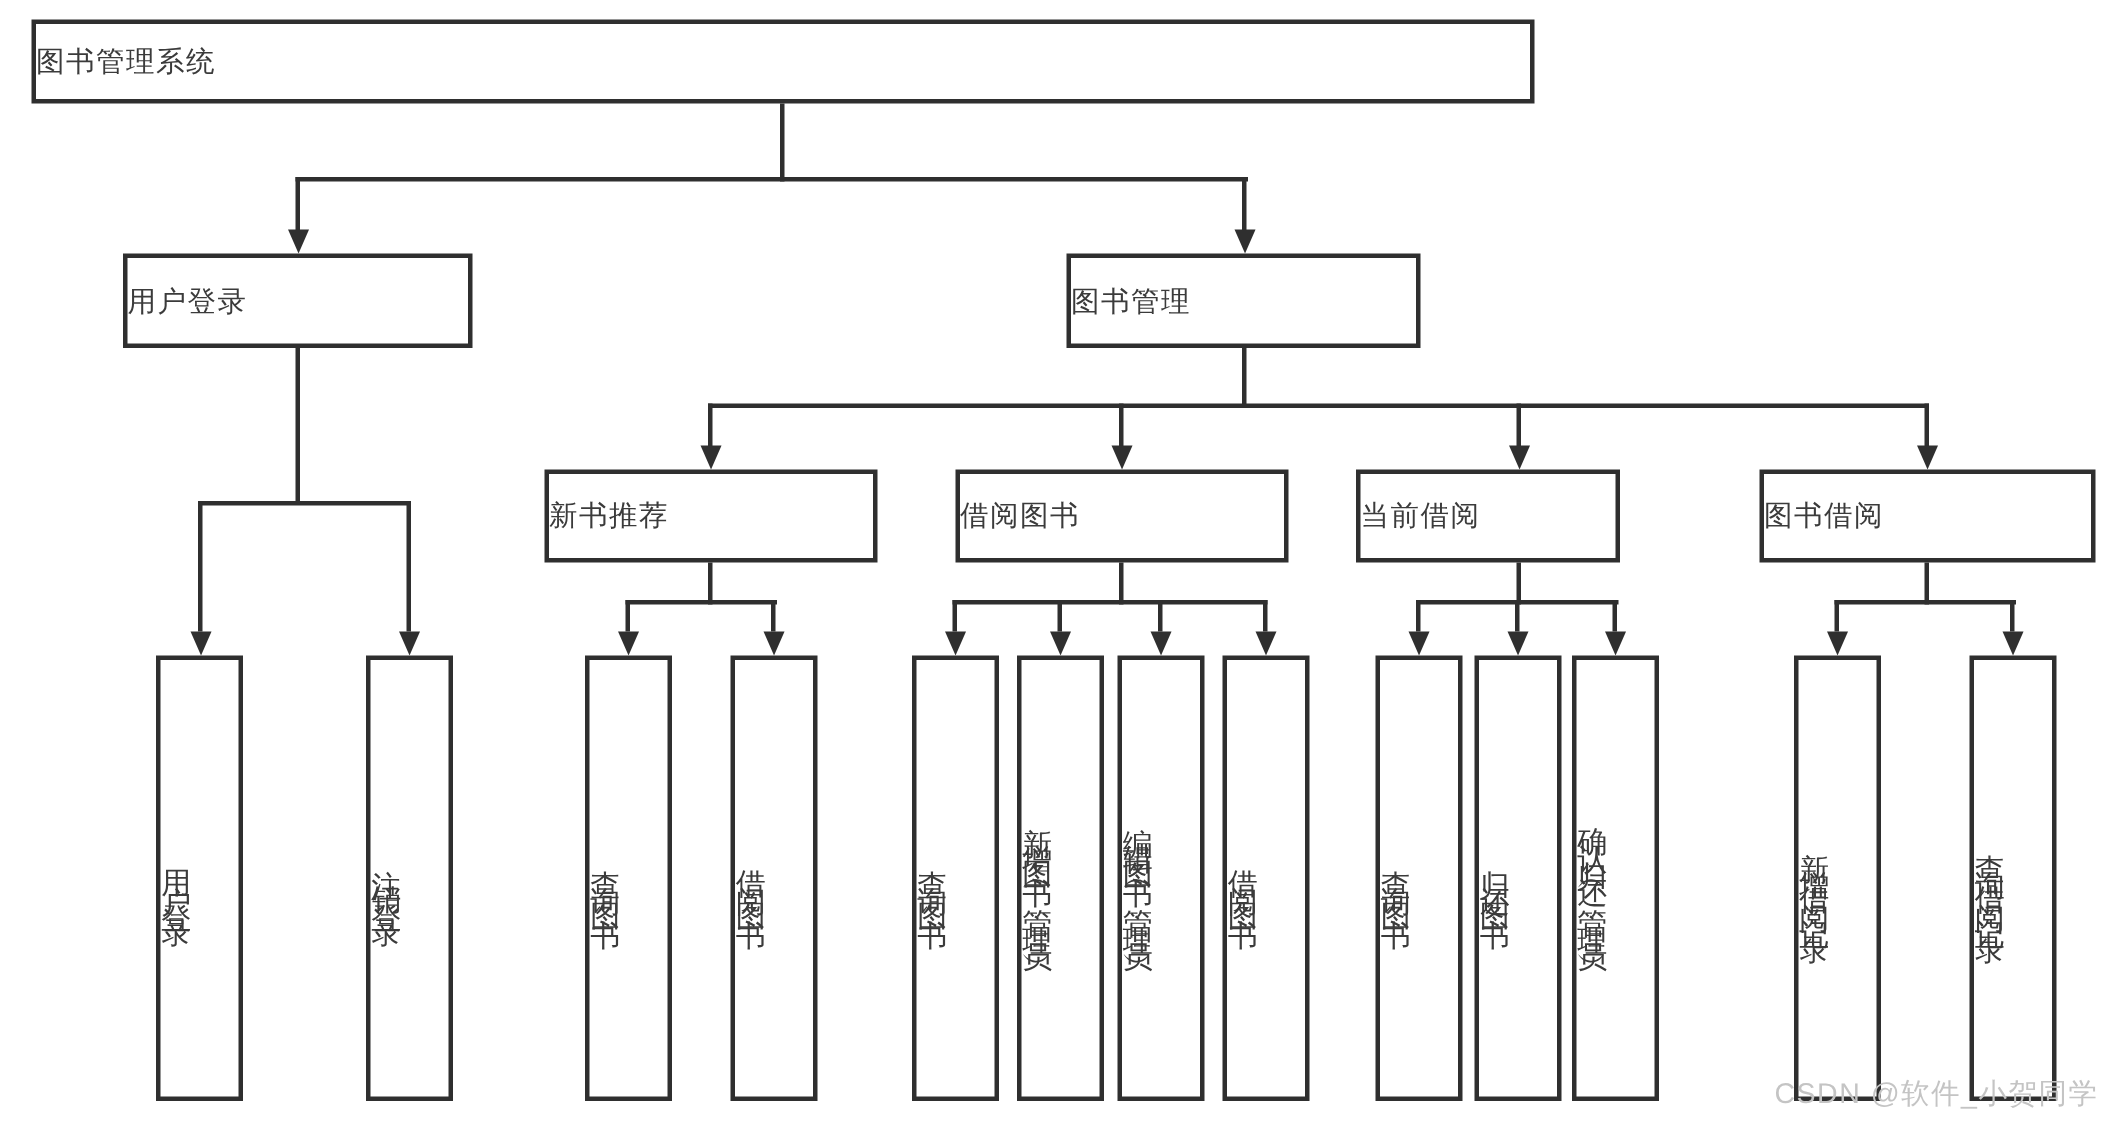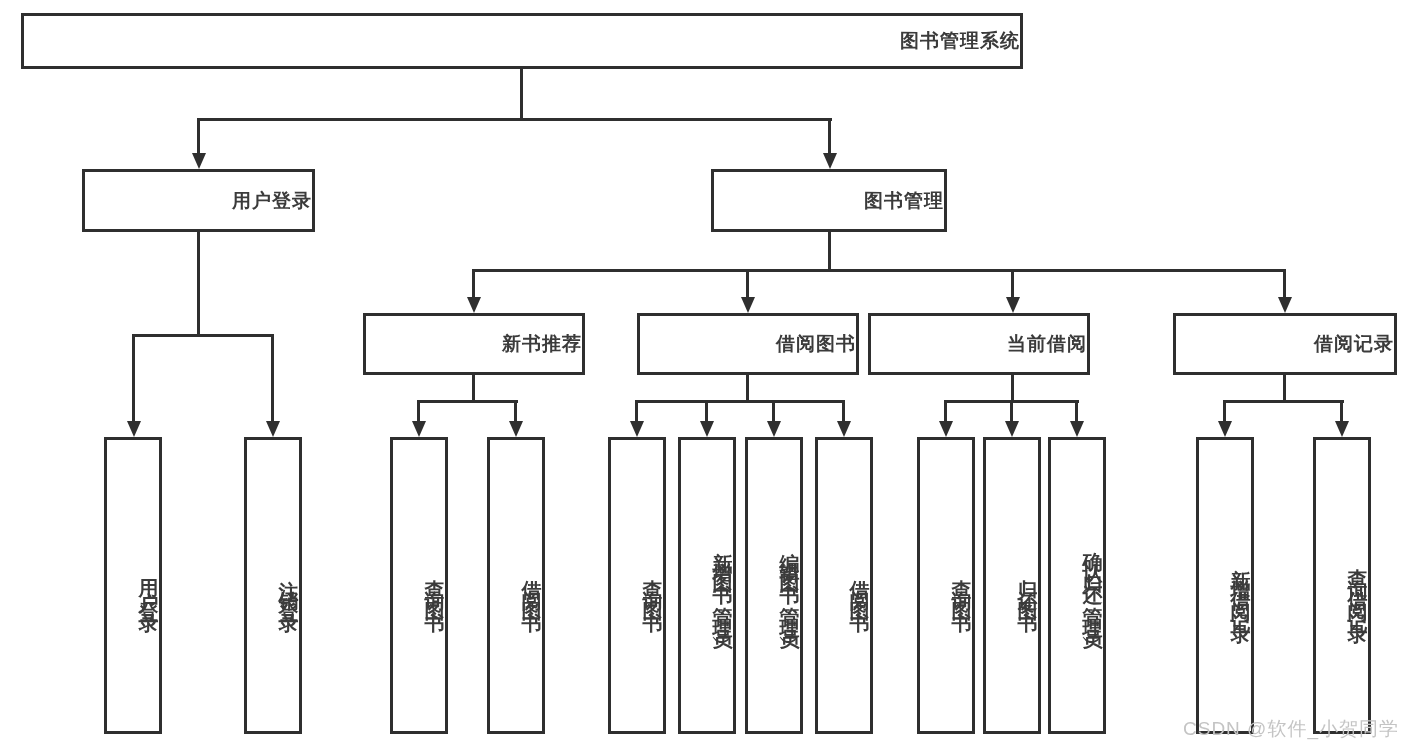--- a/index.html
+++ b/index.html
@@ -17,23 +17,22 @@
     font-family: "Liberation Sans", "DejaVu Sans", sans-serif;
     overflow: hidden;
   }
   .box {
     position: absolute;
     box-sizing: border-box;
     border: 3px solid var(--line);
     background: #ffffff;
     display: flex;
     align-items: center;
-    justify-content: flex-end;
+    justify-content: flex-start;
     color: var(--text);
-    font-weight: bold;
   }
   .hbox { font-size: 19px; letter-spacing: 1px; }
   .vbox { font-size: 20px; }
   .vtext {
     writing-mode: vertical-rl;
     text-orientation: mixed;
     letter-spacing: 11px;
     line-height: 1;
     white-space: nowrap;
   }
@@ -71,25 +70,25 @@
   <div class="box hbox" style="left:363px;top:313px;width:222px;height:62px">
     <span>新书推荐</span>
   </div>
 
   <div class="box hbox" style="left:711px;top:169px;width:236px;height:63px">
     <span>图书管理</span>
   </div>
   <div class="box hbox" style="left:637px;top:313px;width:222px;height:62px">
     <span>借阅图书</span>
   </div>
-  <div class="box hbox" style="left:868px;top:313px;width:222px;height:62px">
+  <div class="box hbox" style="left:904px;top:313px;width:176px;height:62px">
     <span>当前借阅</span>
   </div>
   <div class="box hbox" style="left:1173px;top:313px;width:224px;height:62px">
-    <span>借阅记录</span>
+    <span>图书借阅</span>
   </div>
 
   <div class="box vbox" style="left:104px;top:437px;width:58px;height:297px">
     <span class="vtext">用户登录</span>
   </div>
   <div class="box vbox" style="left:244px;top:437px;width:58px;height:297px">
     <span class="vtext">注销登录</span>
   </div>
 
   <div class="box vbox" style="left:390px;top:437px;width:58px;height:297px">

